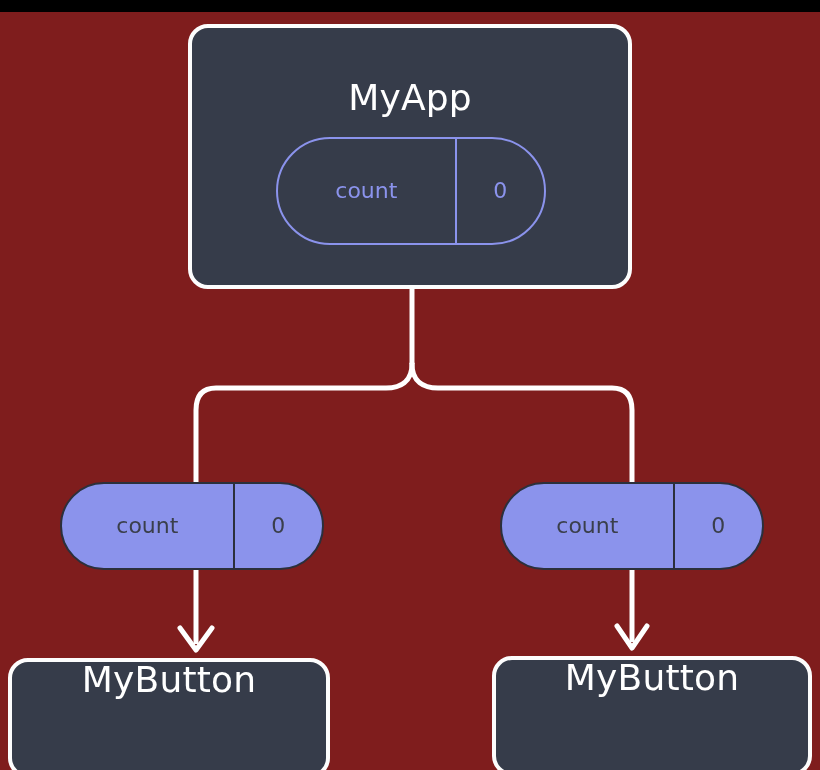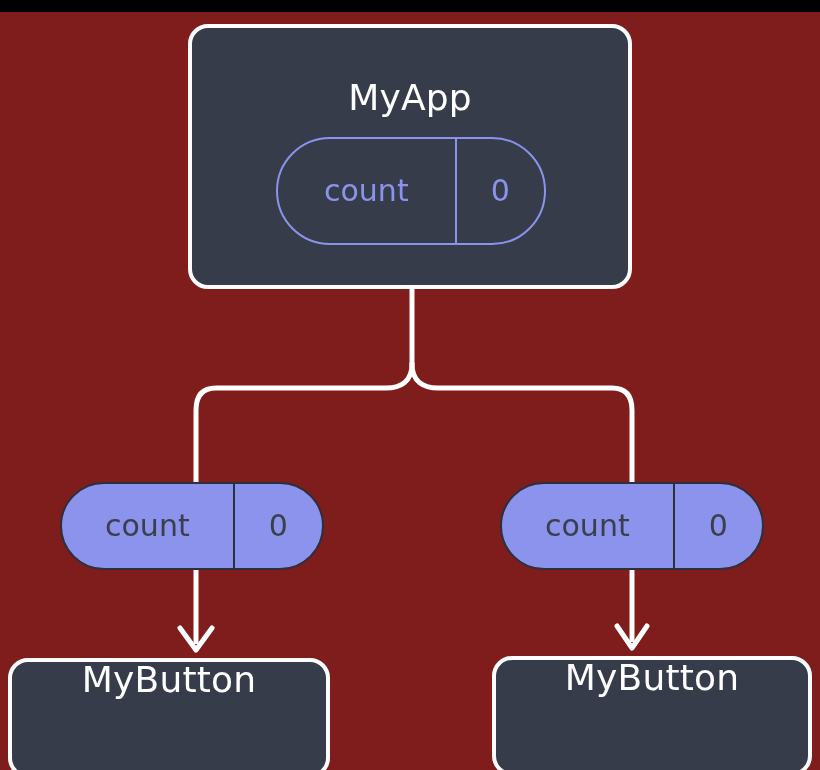--- a/index.html
+++ b/index.html
@@ -86,21 +86,21 @@
     display: flex;
     align-items: stretch;
     border-radius: 999px;
     overflow: hidden;
   }
   .pill .pill-key,
   .pill .pill-val {
     display: flex;
     align-items: center;
     justify-content: center;
-    font-size: 30px;
+    font-size: 22px;
     line-height: 1;
     white-space: nowrap;
   }
 
   
   .pill-outline {
     border: 2px solid #8b93ec;
     background: transparent;
   }
   .pill-outline .pill-key,

